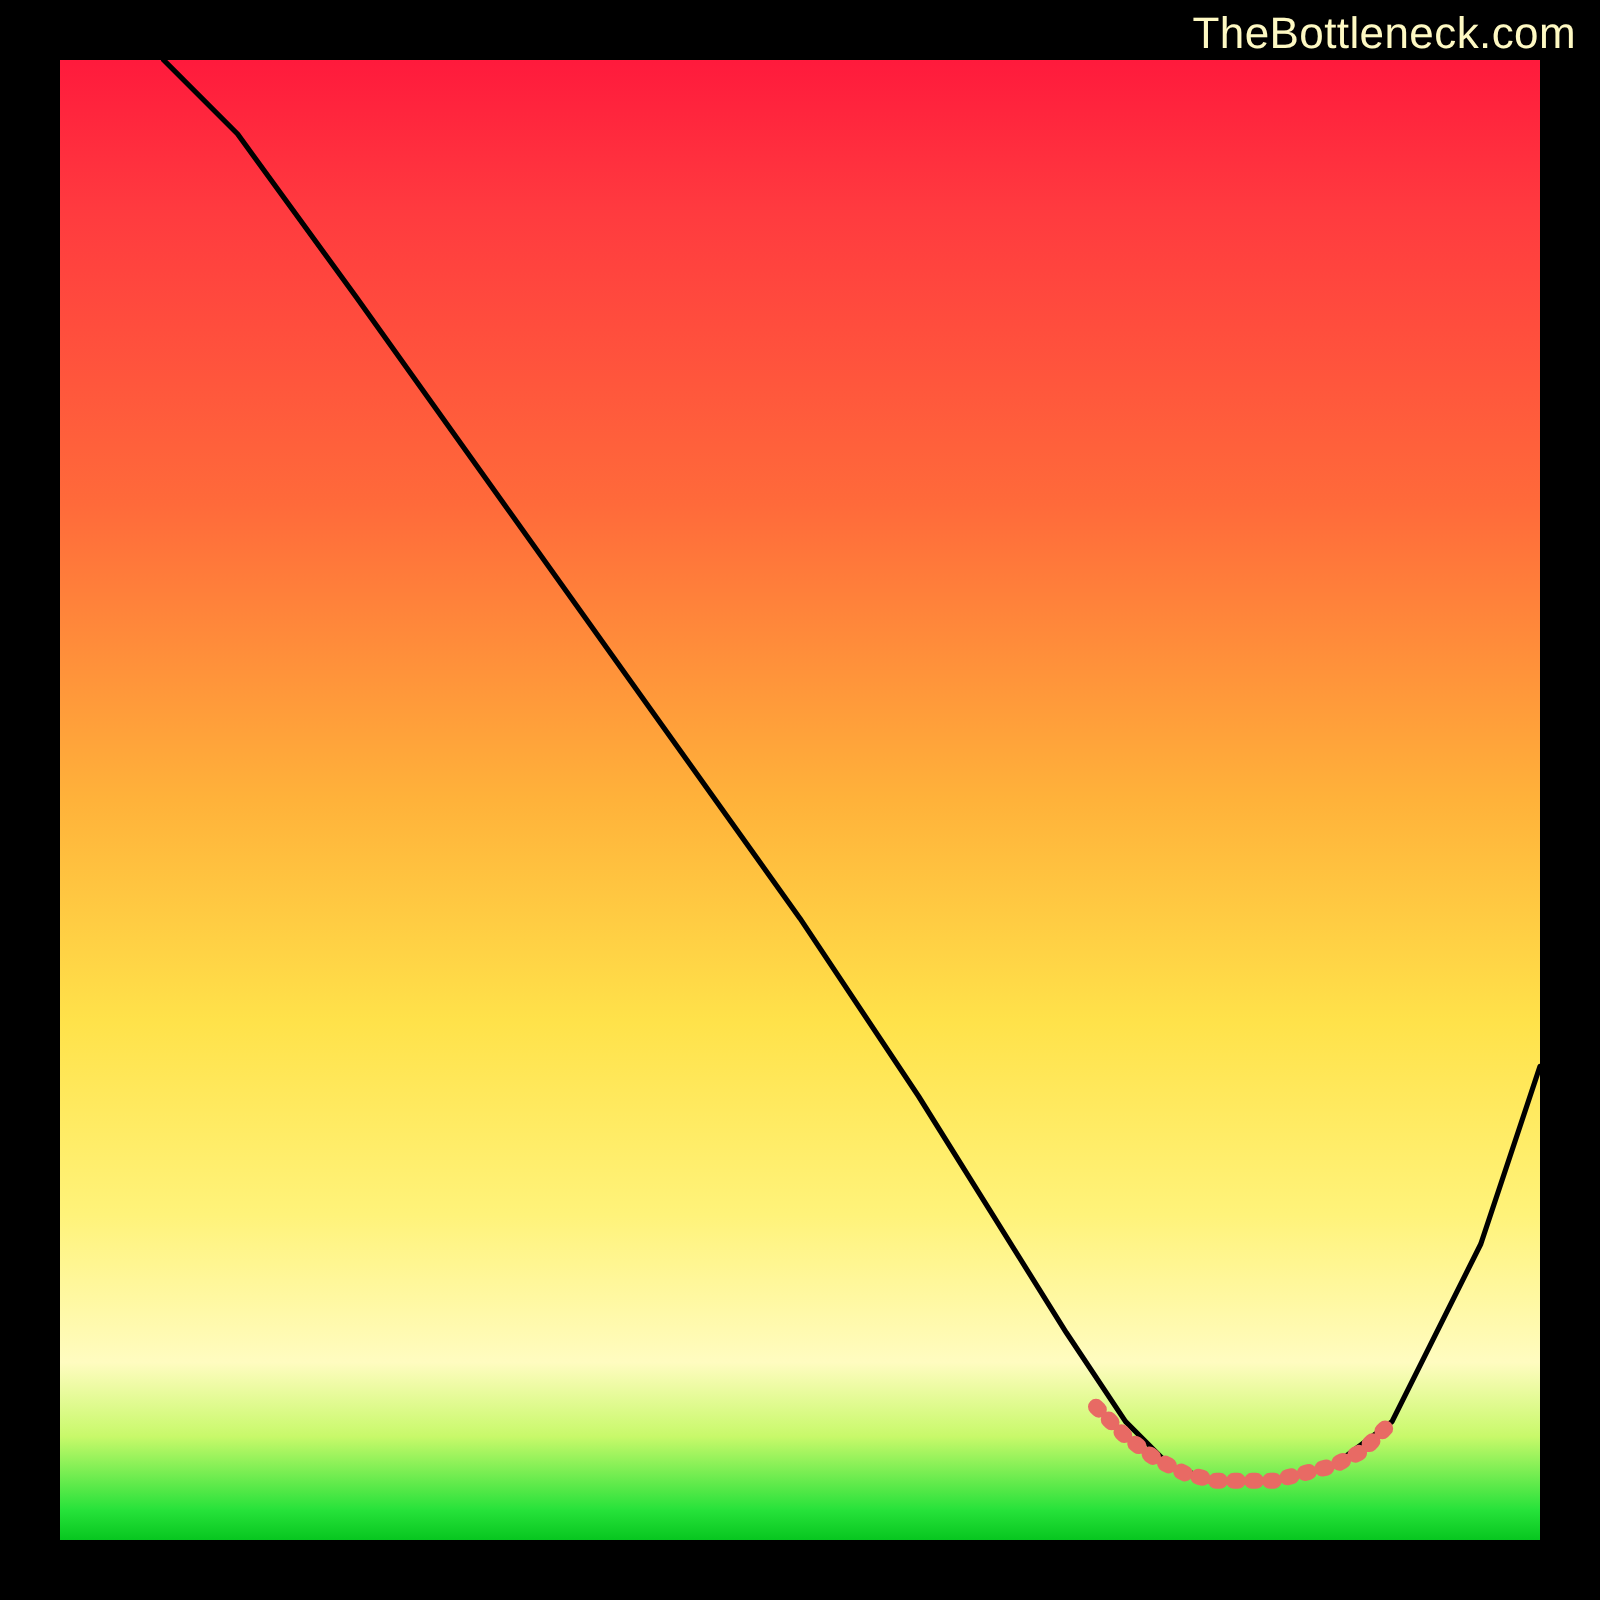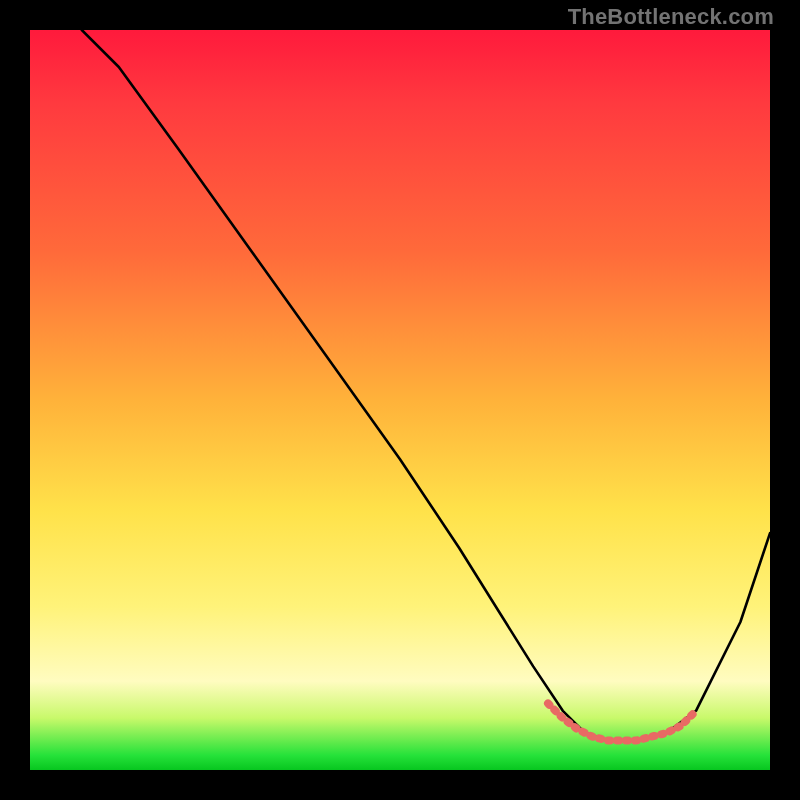--- a/index.html
+++ b/index.html
@@ -42,24 +42,24 @@
     position: absolute;
     left: 0;
     top: 0;
     width: 740px;
     height: 740px;
     pointer-events: none;
   }
   .watermark {
     position: absolute;
     top: 4px;
-    right: 26px;
-    color: #737373;
+    right: 12px;
+    color: #fef9c3;
     font-size: 22px;
-    font-weight: 700;
+    font-weight: 400;
     letter-spacing: 0.2px;
     user-select: none;
   }
 </style>
 </head>
 <body>
 
 <div class="stage">
 
   <div class="watermark">TheBottleneck.com</div>

